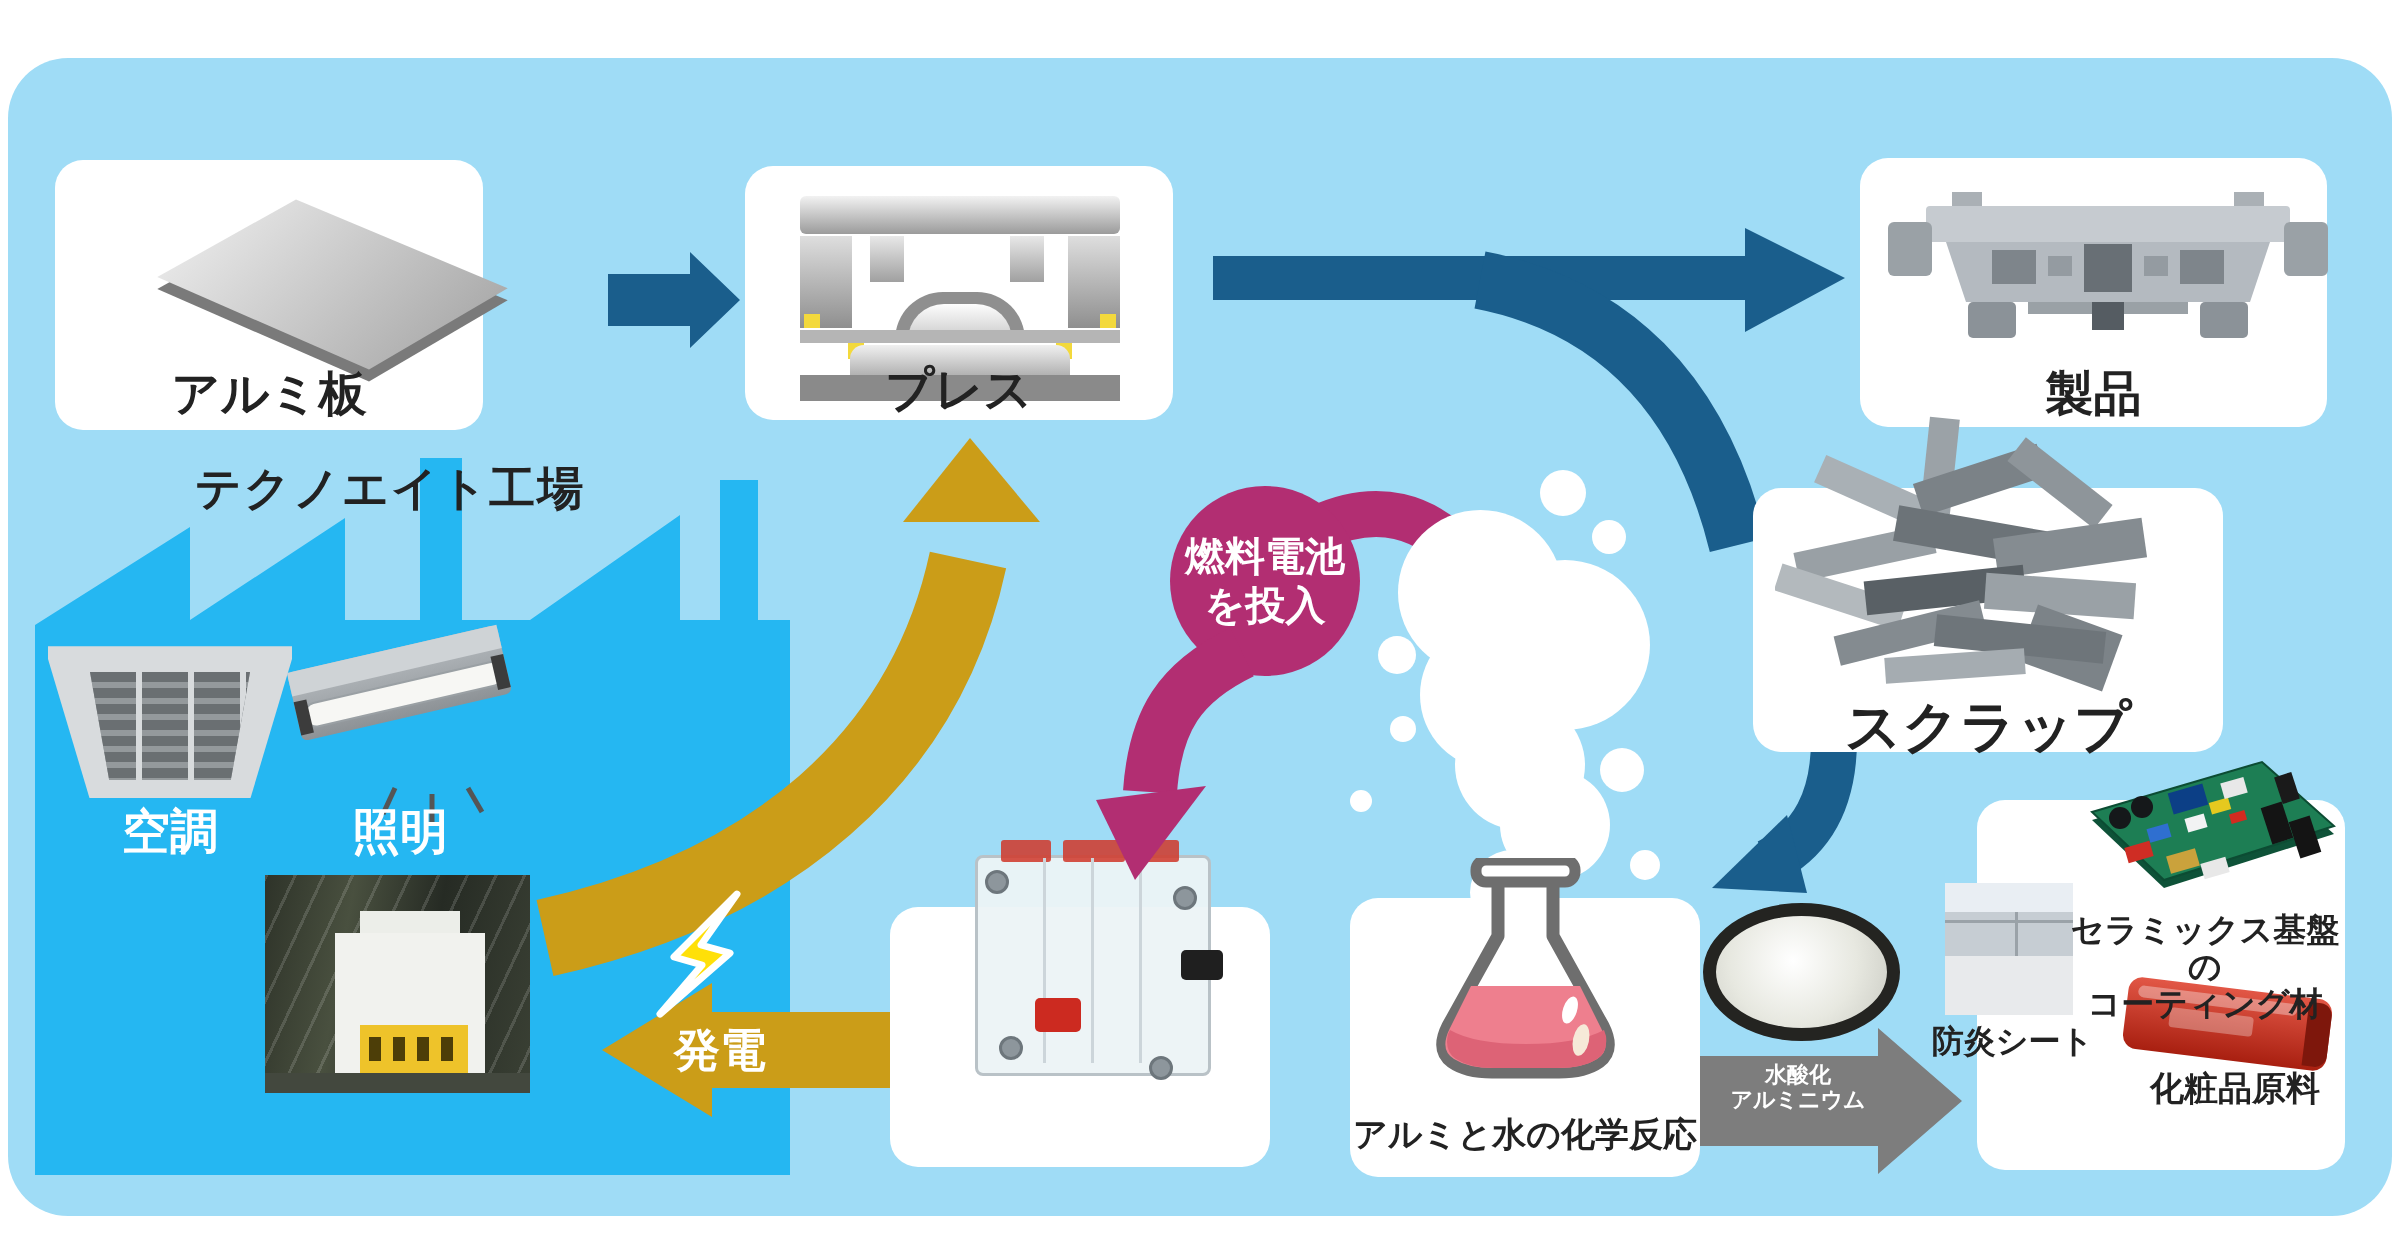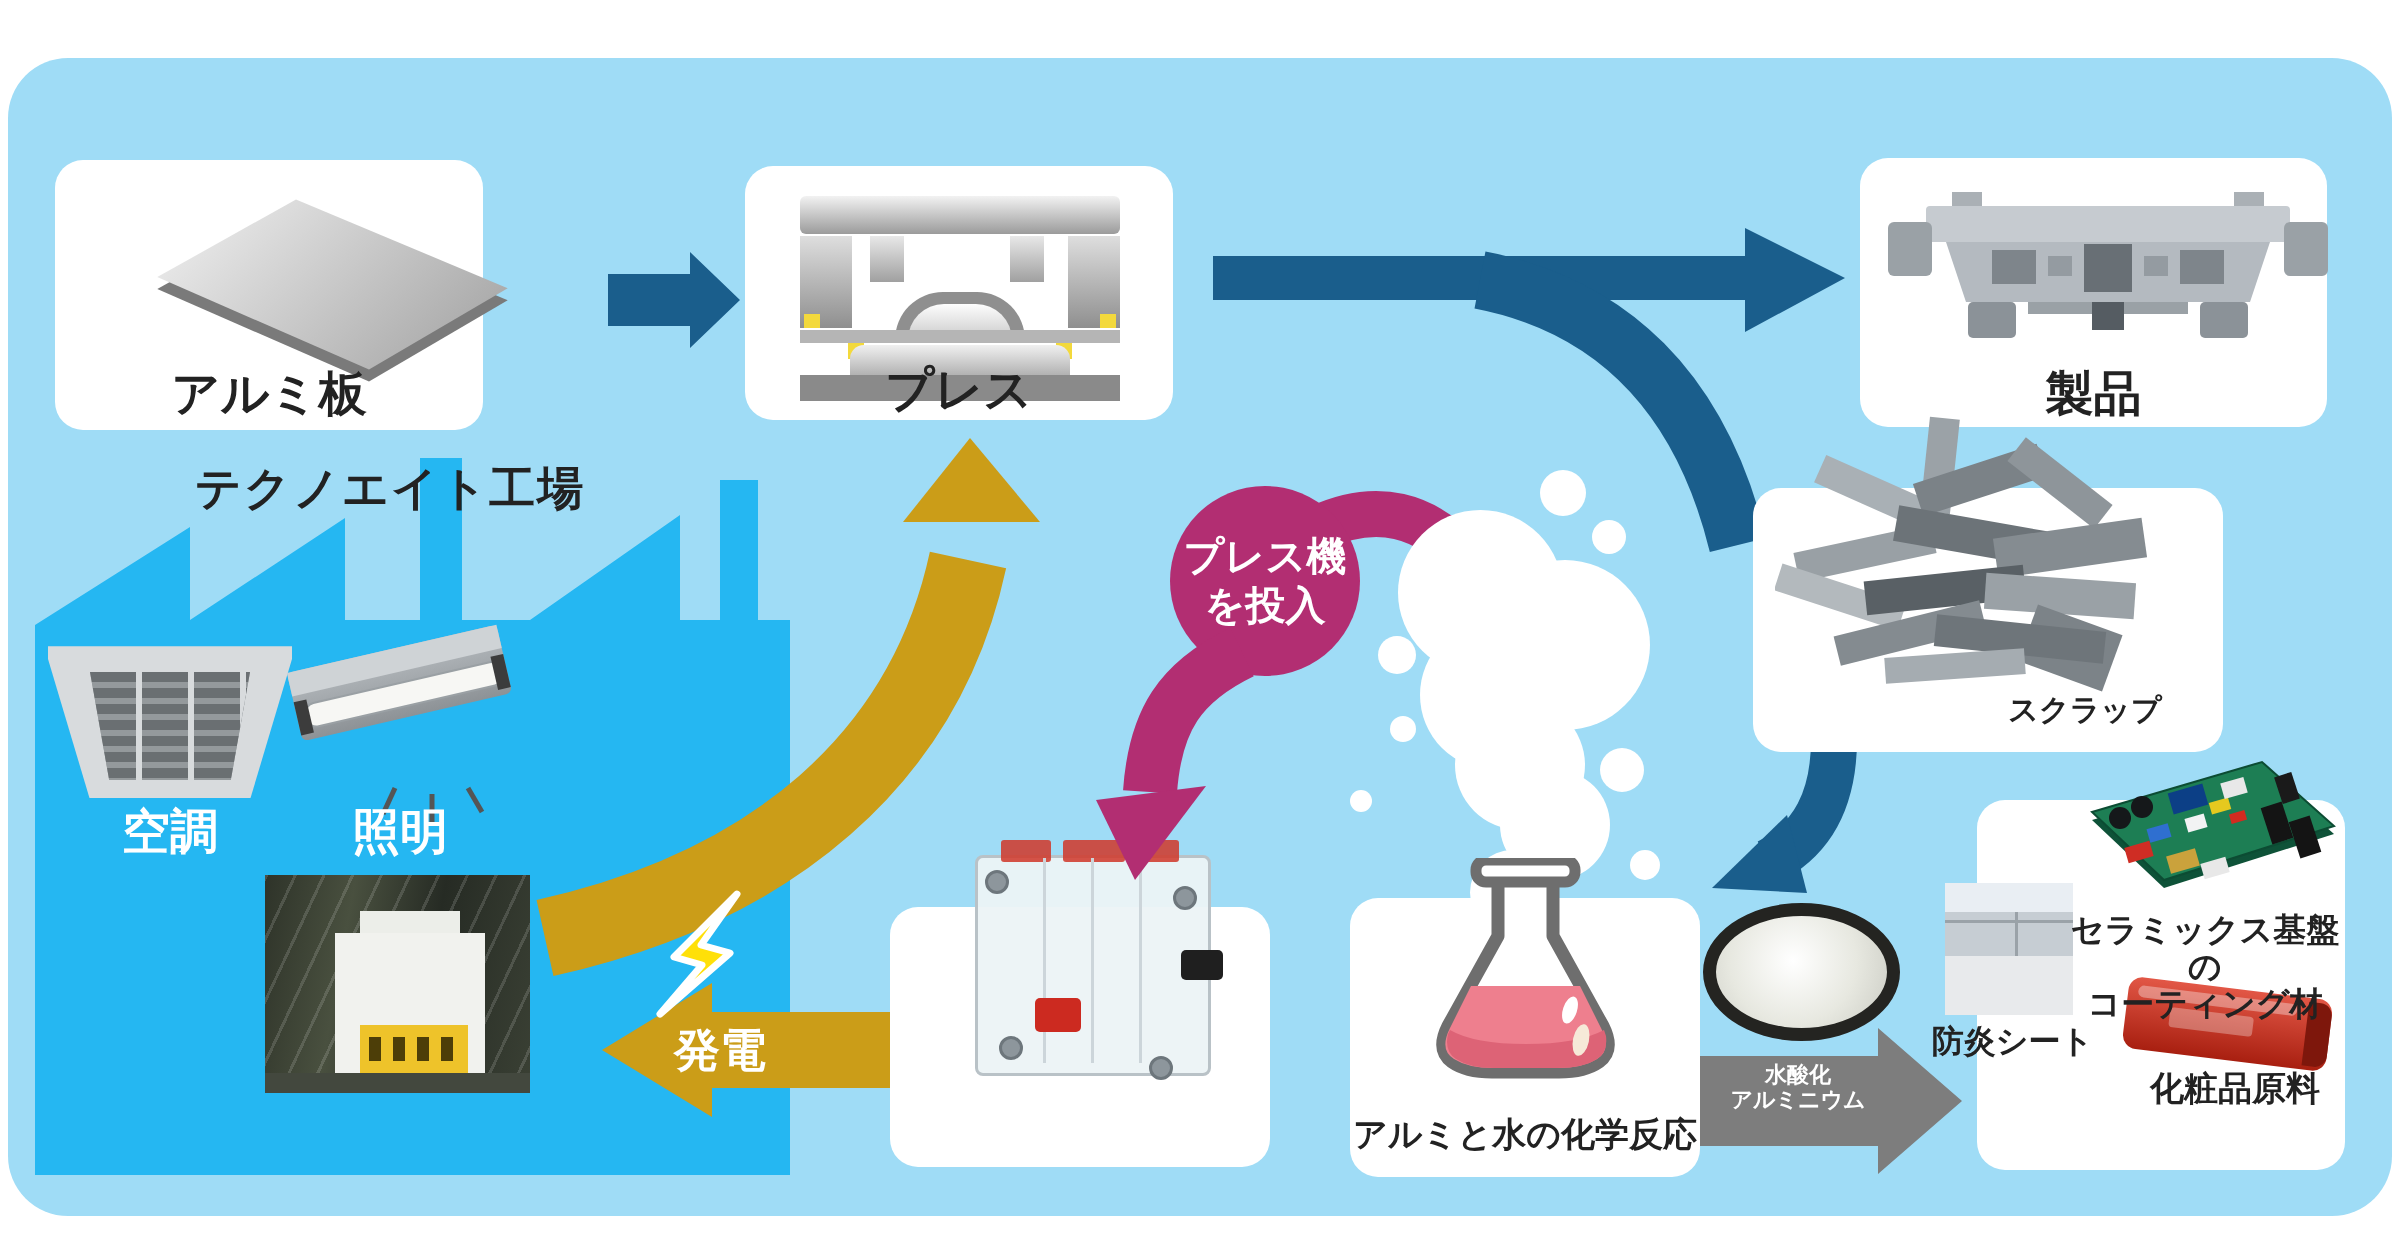--- a/index.html
+++ b/index.html
@@ -171,36 +171,36 @@
   <div class="bubble" style="left:1436px;top:985px;width:42px;height:42px;"></div>
   <div class="bubble" style="left:1540px;top:470px;width:46px;height:46px;"></div>
   <div class="bubble" style="left:1592px;top:520px;width:34px;height:34px;"></div>
   <div class="bubble" style="left:1378px;top:636px;width:38px;height:38px;"></div>
   <div class="bubble" style="left:1390px;top:716px;width:26px;height:26px;"></div>
   <div class="bubble" style="left:1350px;top:790px;width:22px;height:22px;"></div>
   <div class="bubble" style="left:1600px;top:748px;width:44px;height:44px;"></div>
   <div class="bubble" style="left:1630px;top:850px;width:30px;height:30px;"></div>
 
   <div id="gascircle" class="abs">
-    <div>プレス機</div>
+    <div>燃料電池</div>
     <div>を投入</div>
   </div>
 
   <div class="box abs" style="left:55px;top:160px;width:428px;height:270px;"></div>
   <div class="box abs" style="left:745px;top:166px;width:428px;height:254px;"></div>
   <div class="box abs" style="left:1860px;top:158px;width:467px;height:269px;"></div>
   <div class="box abs" style="left:1753px;top:488px;width:470px;height:264px;"></div>
   <div class="box abs" style="left:890px;top:907px;width:380px;height:260px;"></div>
   <div class="box abs" style="left:1350px;top:898px;width:350px;height:279px;"></div>
   <div class="box abs" style="left:1977px;top:800px;width:368px;height:370px;"></div>
 
   <div class="boxlbl" style="left:55px;top:362px;width:428px;font-size:48px;">アルミ板</div>
   <div class="boxlbl" style="left:745px;top:358px;width:428px;font-size:48px;">プレス</div>
   <div class="boxlbl" style="left:1860px;top:362px;width:467px;font-size:48px;">製品</div>
-  <div class="boxlbl" style="left:1850px;top:690px;width:470px;font-size:30px;text-align:center;">スクラップ</div>
+  <div class="boxlbl" style="left:1753px;top:690px;width:470px;font-size:56px;text-align:center;">スクラップ</div>
   <div class="boxlbl" style="left:1350px;top:1112px;width:350px;font-size:34px;">アルミと水の化学反応</div>
 
   <div id="plate" class="abs">
     <div class="edge"></div>
     <div class="face"></div>
   </div>
 
   <div id="pressart" class="abs">
     <div class="pp" style="left:10px;top:0;width:320px;height:38px;border-radius:6px;background:linear-gradient(#f2f2f2,#9b9b9b);"></div>
     <div class="pp" style="left:80px;top:40px;width:34px;height:46px;background:linear-gradient(#e8e8e8,#a0a0a0);"></div>

